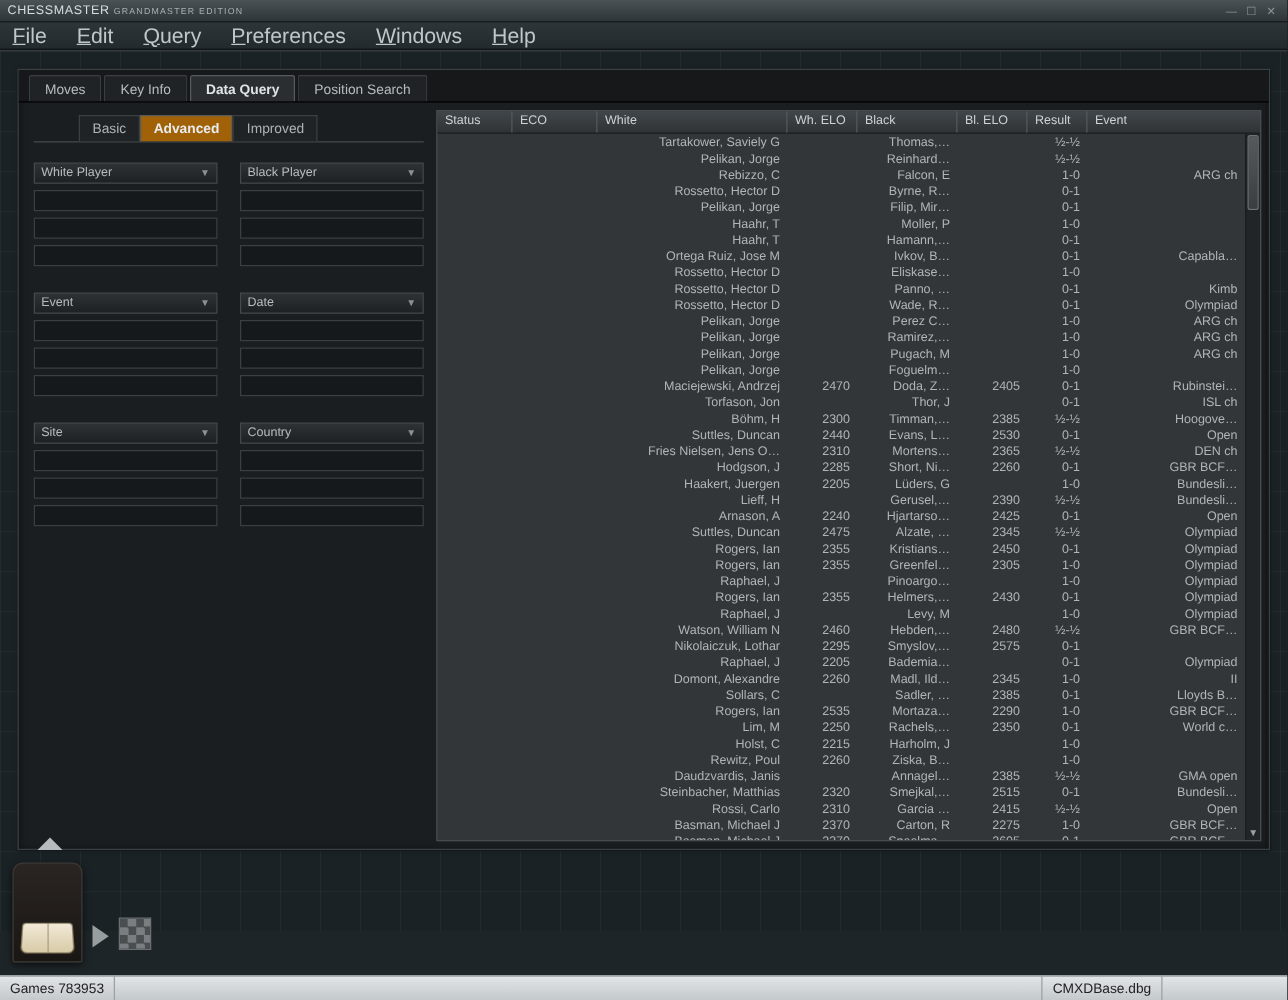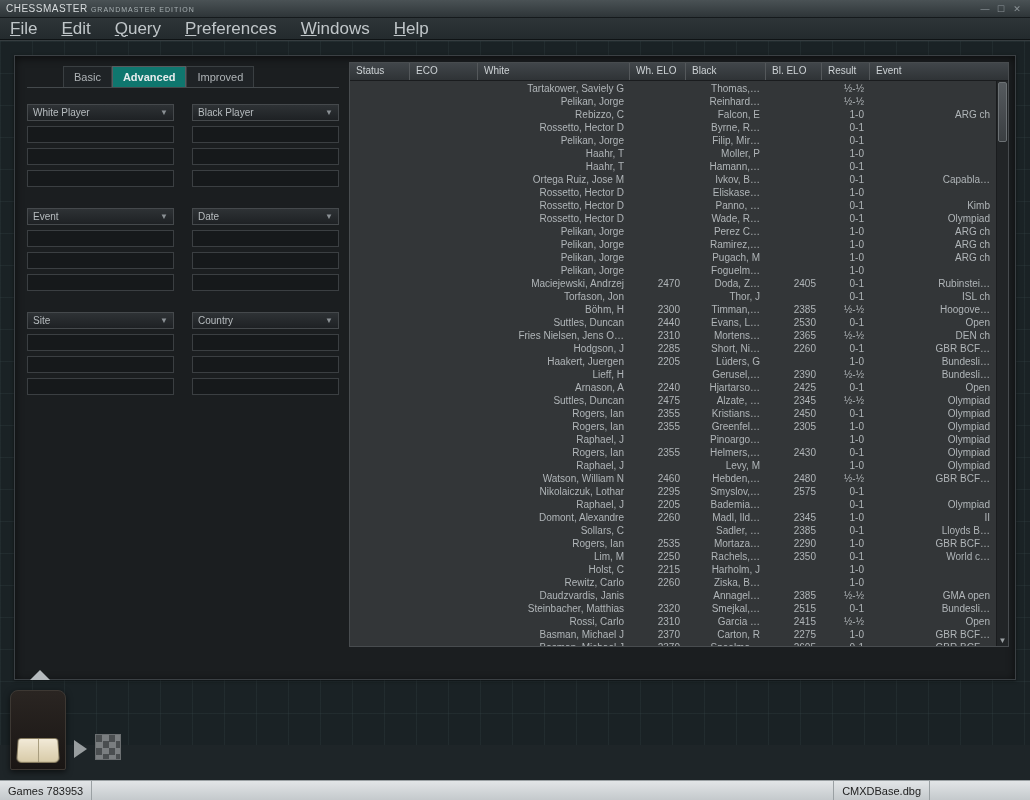--- a/index.html
+++ b/index.html
@@ -31,21 +31,21 @@
 .main-tabs { display: flex; background: #16181a;  padding-left: 8px; height: 26px; border-bottom:1px solid #000;}
 .main-tab { padding: 5px 12px; color: #b6bcc0; font-size: 11px; border: 1px solid #3a3f42; border-bottom: none; margin-top: 4px; margin-right: 2px; background: #1f2326; cursor: pointer; border-radius: 2px 2px 0 0;}
 .main-tab.active { background: #2a2e31; color: #e0e4e7; border-color: #575c5f; font-weight: bold;}
 
 .panel-body { display: flex; height: calc(100% - 26px); padding: 6px;}
 
 
 .left-col { width: 328px; padding: 4px 10px 4px 6px; }
 .sub-tabs { display: flex; border-bottom: 1px solid #44494c; padding-left: 36px; }
 .sub-tab { padding: 4px 10px; color: #aeb3b6; font-size: 11px; border: 1px solid #3a3f42; border-bottom: none; margin-right: 0; background: #1f2326; cursor: pointer;}
-.sub-tab.active { background: #0f766e; color: #e8ecee; border-color:#575c5f; font-weight:bold;}
+.sub-tab.active { background: #a16207; color: #e8ecee; border-color:#575c5f; font-weight:bold;}
 
 .filters { padding-top: 16px; }
 .filter-row { display: flex; gap: 18px; margin-bottom: 18px; }
 .filter-group { flex: 1; }
 .filter-label { display:flex; align-items:center; justify-content:space-between; background: linear-gradient(to bottom,#2e3235,#1e2124); border:1px solid #45494c; height: 17px; padding: 0 5px; color:#b7bcbf; font-size:10px; margin-bottom: 3px; cursor:pointer;}
 .filter-label .chev { font-size:8px; color:#8a9094;}
 .filter-input { width: 100%; height: 17px; background: #16191b; border: 1px solid #3b3f42; margin-bottom: 3px; padding: 0 4px; color:#c0c4c7; font-size:10px;}
 
 .action-row { display:flex; gap: 8px; margin-top: 20px;}
 .action-btn { flex:1; height: 18px; background: linear-gradient(to bottom,#3b3f42,#232628); border:1px solid #54585b; border-radius:6px; color:#c9cdd0; font-size:10px; cursor:pointer; display:flex; align-items:center; justify-content:center;}
@@ -102,20 +102,26 @@
     <span><span class="ul">E</span>dit</span>
     <span><span class="ul">Q</span>uery</span>
     <span><span class="ul">P</span>references</span>
     <span><span class="ul">W</span>indows</span>
     <span><span class="ul">H</span>elp</span>
   </div>
 
 <div class="content-bg"></div>
 
 <div class="panel">
+  <div class="main-tabs" id="mainTabs">
+      <div class="main-tab">Moves</div>
+      <div class="main-tab">Key Info</div>
+      <div class="main-tab active">Data Query</div>
+      <div class="main-tab">Position Search</div>
+    </div>
   <div class="panel-body">
     <div class="left-col">
       <div class="sub-tabs" id="subTabs">
           <div class="sub-tab">Basic</div>
           <div class="sub-tab active">Advanced</div>
           <div class="sub-tab">Improved</div>
         </div>
       <div class="filters" id="filters">
           <div class="filter-row">
             <div class="filter-group"><div class="filter-label">
@@ -542,21 +548,21 @@
             <div class="td c-white">Holst, C</div>
             <div class="td c-welo">2215</div>
             <div class="td c-black">Harholm, J</div>
             <div class="td c-belo"></div>
             <div class="td c-result">1-0</div>
             <div class="td c-event"></div>
           </div>
           <div class="tr">
             <div class="td c-status"></div>
             <div class="td c-eco"></div>
-            <div class="td c-white">Rewitz, Carlo</div>
+            <div class="td c-white">Rewitz, Poul</div>
             <div class="td c-welo">2260</div>
             <div class="td c-black">Ziska, B…</div>
             <div class="td c-belo"></div>
             <div class="td c-result">1-0</div>
             <div class="td c-event"></div>
           </div>
           <div class="tr">
             <div class="td c-status"></div>
             <div class="td c-eco"></div>
             <div class="td c-white">Daudzvardis, Janis</div>

